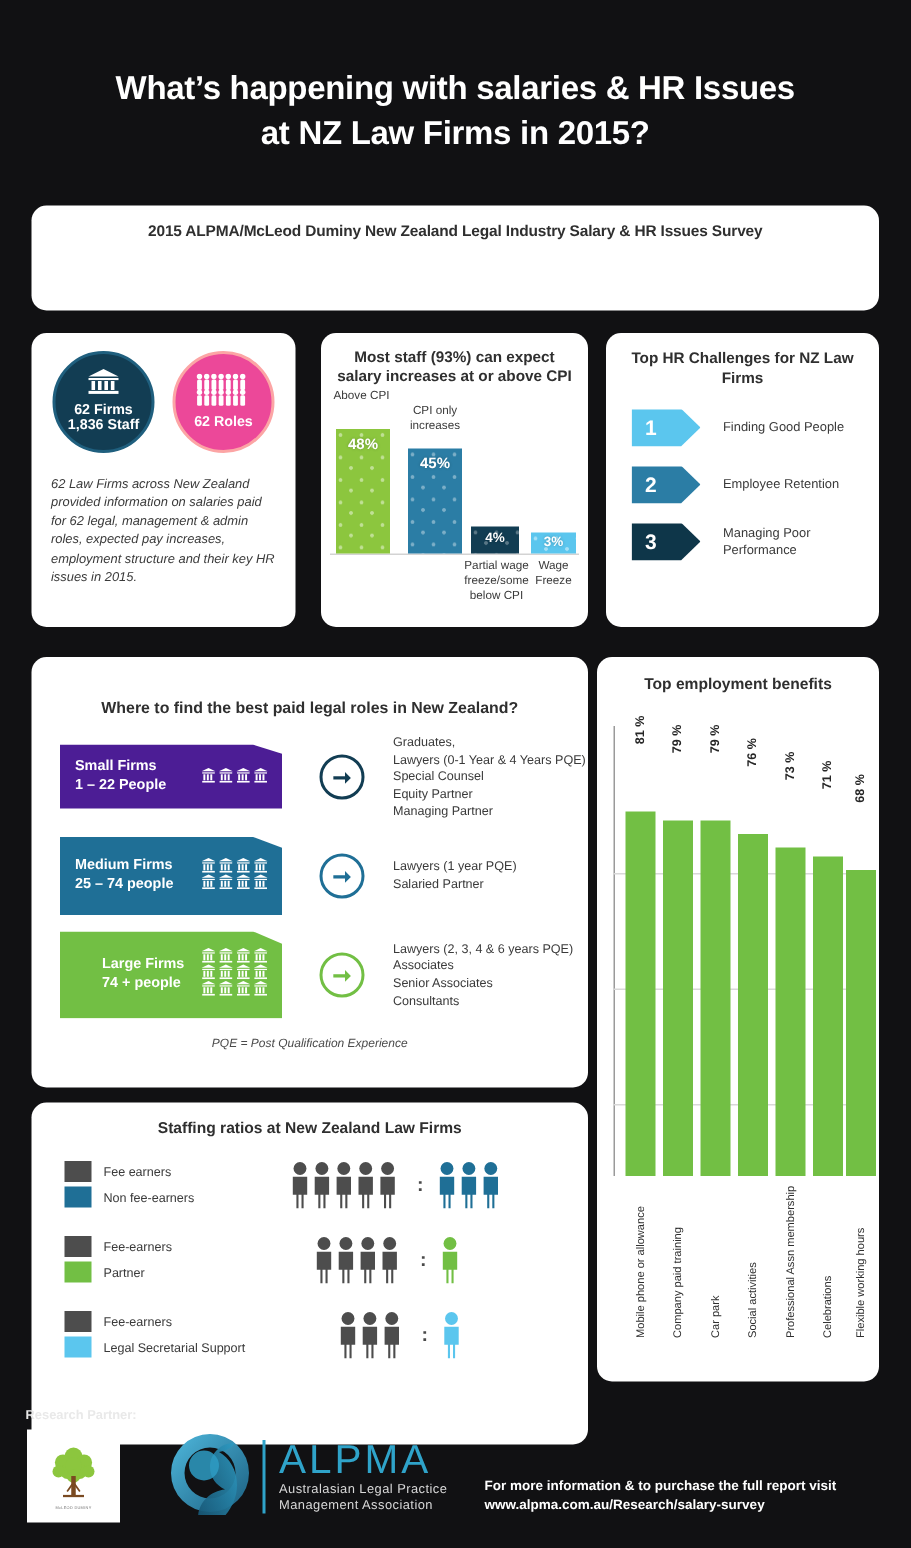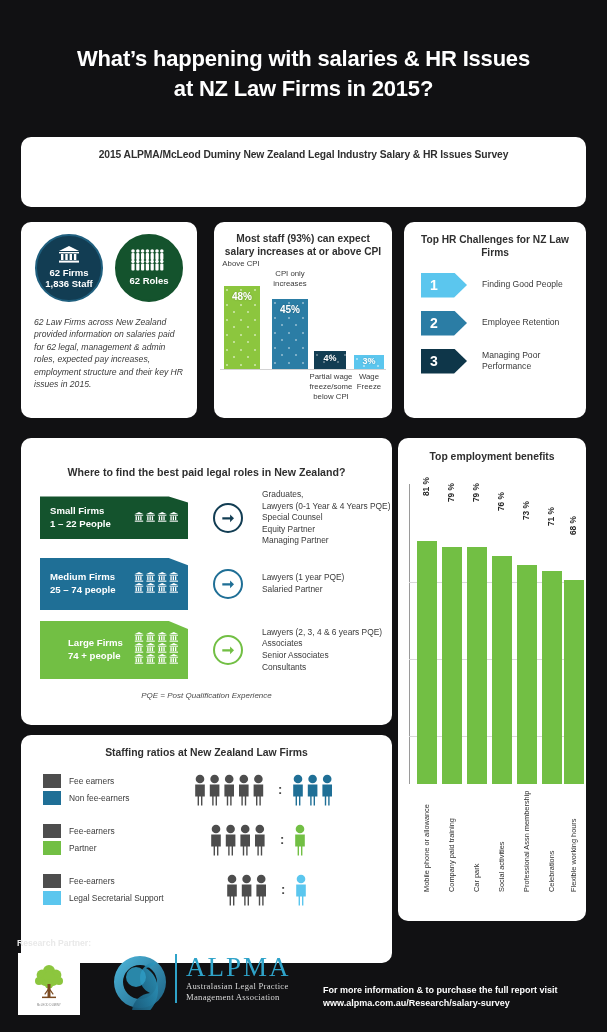--- a/index.html
+++ b/index.html
@@ -45,21 +45,21 @@
   #hr-card    { top: 222px; left: 404px; width: 182px; height: 196px; }
 
   .circles-row { display: flex; justify-content: center; gap: 12px; padding-top: 12px; }
   .stat-circle {
     width: 68px; height: 68px; border-radius: 50%;
     display: flex; flex-direction: column; align-items: center; justify-content: center;
     color: #fff; text-align: center; line-height: 1.15;
     font-size: 9.5px; font-weight: bold;
   }
   #circle-firms { background: #123d53; border: 2px solid #1f5f7e; }
-  #circle-roles { background: #14532d; border: 2px solid #14532d; }
+  #circle-roles { background: #ec4899; border: 2px solid #fca5a5; }
   .circle-icon { margin-bottom: 2px; }
   .circle-lines { padding: 0 2px; }
   #firms-desc {
     font-size: 8.6px; color: #3a3a3a; line-height: 1.45;
     padding: 14px 13px 0 13px;
     font-style: italic;
   }
 
   
   #cpi-title {
@@ -181,21 +181,21 @@
   #footer { position: absolute; top: 930px; left: 0; width: 607px; height: 102px; }
   #research-partner-label {
     position: absolute; left: 17px; top: 8px; font-size: 8.6px; font-weight: bold; color: #e9e9e9;
   }
   #partner-logo {
     position: absolute; left: 18px; top: 23px; width: 62px; height: 62px;
     background: #ffffff; display: flex; flex-direction: column;
     align-items: center; justify-content: center;
   }
   #partner-logo-caption { font-size: 2.6px; color: #777; margin-top: 2px; letter-spacing: .2px; }
-  #alpma-logo { position: absolute; left: 112px; top: 24px; display: flex; align-items: flex-start; font-family: Liberation Serif, serif; }
+  #alpma-logo { position: absolute; left: 112px; top: 24px; display: flex; align-items: center; }
   #alpma-wordmark { margin-left: 7px; border-left: 2px solid #2fa3c9; padding-left: 9px; }
   #alpma-name { font-size: 27px; color: #2fa3c9; letter-spacing: 2px; line-height: 1; }
   #alpma-sub1, #alpma-sub2 { font-size: 8.6px; color: #d8d8d8; letter-spacing: .3px; line-height: 1.28; }
   #footer-cta { position: absolute; left: 323px; top: 54px; font-size: 9px; font-weight: bold; line-height: 1.45; color: #ffffff; }
 </style>
 </head>
 <body>
 
 <div id="main-title">
   <span class="l1">What’s happening with salaries &amp; HR Issues</span>
@@ -341,21 +341,21 @@
       <span>3</span>
     </div>
     <div class="hr-label" style="max-width:78px;">Managing Poor Performance</div>
   </div>
 </div>
 
 <div class="card" id="roles-card">
   <div id="roles-title">Where to find the best paid legal roles in New Zealand?</div>
 
   <div class="firm-row">
-    <div class="firm-box" style="background:#14532d; height:43px;">
+    <div class="firm-box" style="background:#4c1d95; height:43px;">
       <div class="firm-name">
         <div>Small Firms</div>
         <div>1 –  22 People</div>
       </div>
       <div class="firm-icons">
         <svg width="46" height="10" viewBox="0 0 46 10">
             <g fill="#fff">
               <g>
                 <polygon points="5,0 9.6,2.2 0.4,2.2"></polygon>
                 <rect x="0.8" y="2.9" width="8.4" height="0.8"></rect>

